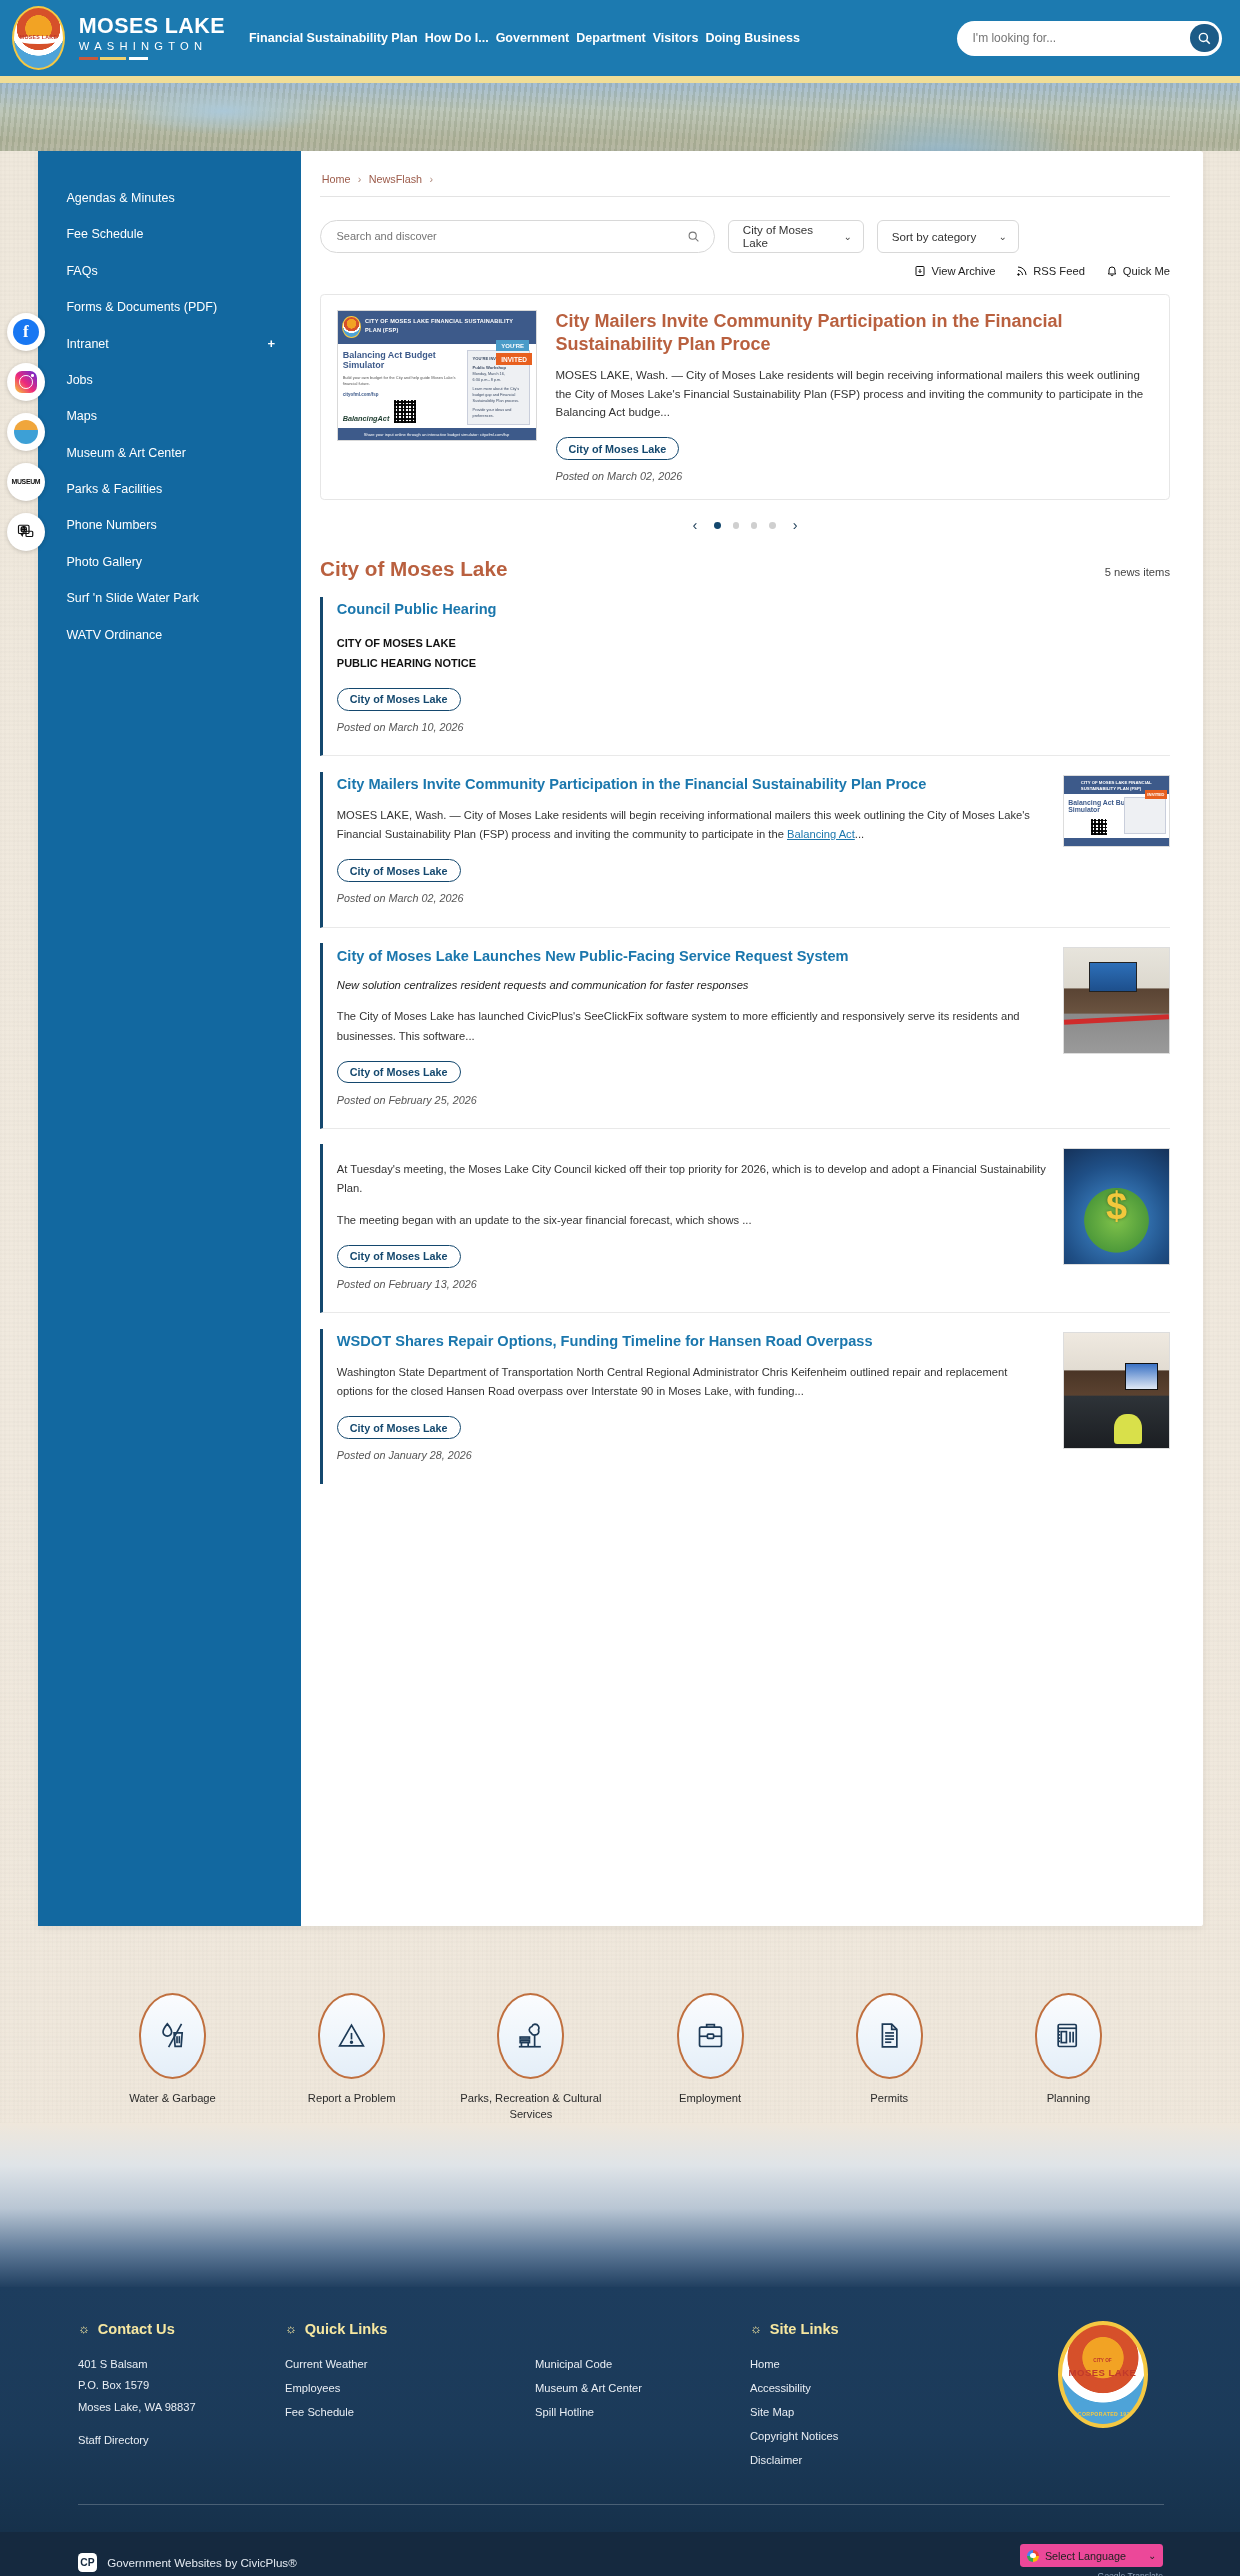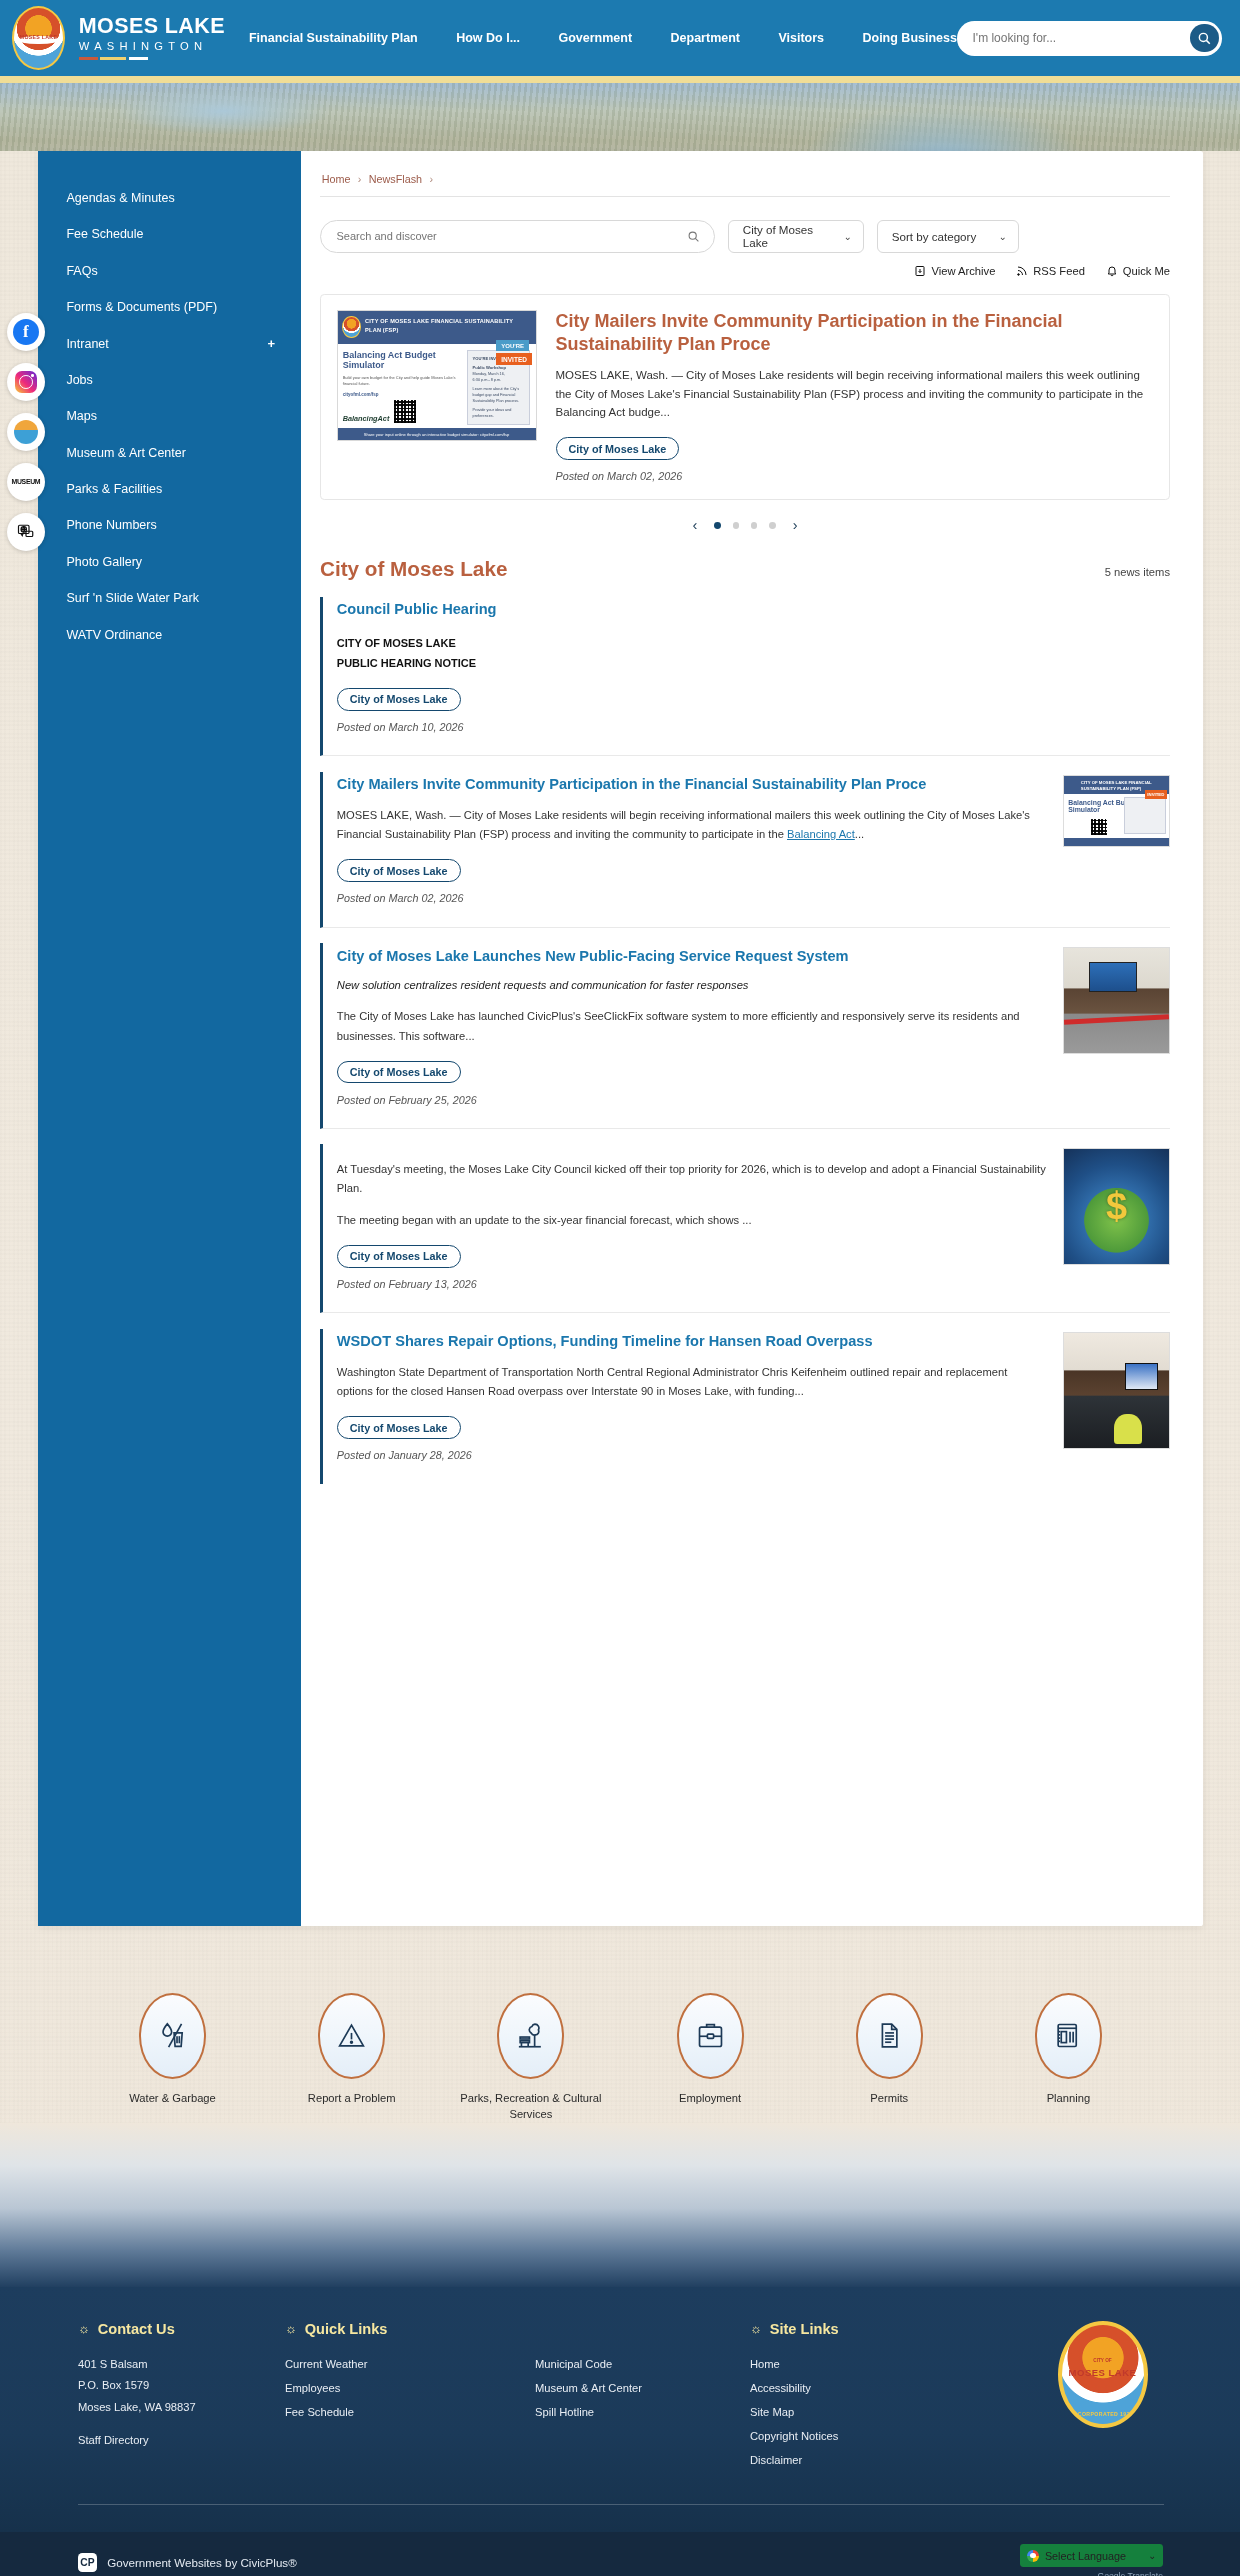--- a/index.html
+++ b/index.html
@@ -56,21 +56,20 @@
   .wordmark .bars { display:flex; gap:2.6px; margin-top:4.3px; }
   .wordmark .bars i { display:block; height:3.4px; }
   .wordmark .bars i:nth-child(1){ width:19px; background:#c85a3c;}
   .wordmark .bars i:nth-child(2){ width:26px; background:#f0d272;}
   .wordmark .bars i:nth-child(3){ width:19px; background:#ffffff;}
 
   .main-nav {
     display: flex; align-items: center; gap: 7px;
     margin-left: 24px;
     flex: 1 1 auto;
-    justify-content: space-between;
   }
   .main-nav a {
     color: #ffffff; text-decoration: none;
     font-size: 12.5px; font-weight: bold;
     white-space: nowrap;
   }
   .header-search {
     flex: 0 0 auto;
     width: 265px; height: 35px;
     background: #ffffff;
@@ -450,21 +449,21 @@
   }
   .bottom-inner { width: 1165px; margin:0 auto; display:flex; align-items:center; padding: 0 40px; }
   .cp-logo {
     width: 19px; height:19px; border-radius:4.3px; background:#ffffff;
     color:#15293f; font-size:10.3px; font-weight:bold;
     display:flex;align-items:center;justify-content:center; margin-right:10.3px;
   }
   .cp-text { color:#e4eaf1; font-size: 11.6px; }
   .lang-wrap { margin-left:auto; text-align:right; }
   .lang-select {
-    width: 143px; height: 23px; background:#15803d; border-radius:3.4px;
+    width: 143px; height: 23px; background:#ec4899; border-radius:3.4px;
     display:flex; align-items:center; padding: 0 6.9px;
     font-size: 10.8px; color:#222;
   }
   .g-mark {
     width:12px;height:12px;border-radius:50%;
     background: conic-gradient(#ea4335 0 25%, #fbbc05 25% 50%, #34a853 50% 75%, #4285f4 75% 100%);
     margin-right:6px; position:relative;
   }
   .g-mark::after{content:"";position:absolute;inset:3.4px;background:#fff;border-radius:50%;}
   .g-translate { font-size: 8.6px; color:#8fa4bb; margin-top: 4.3px; }

